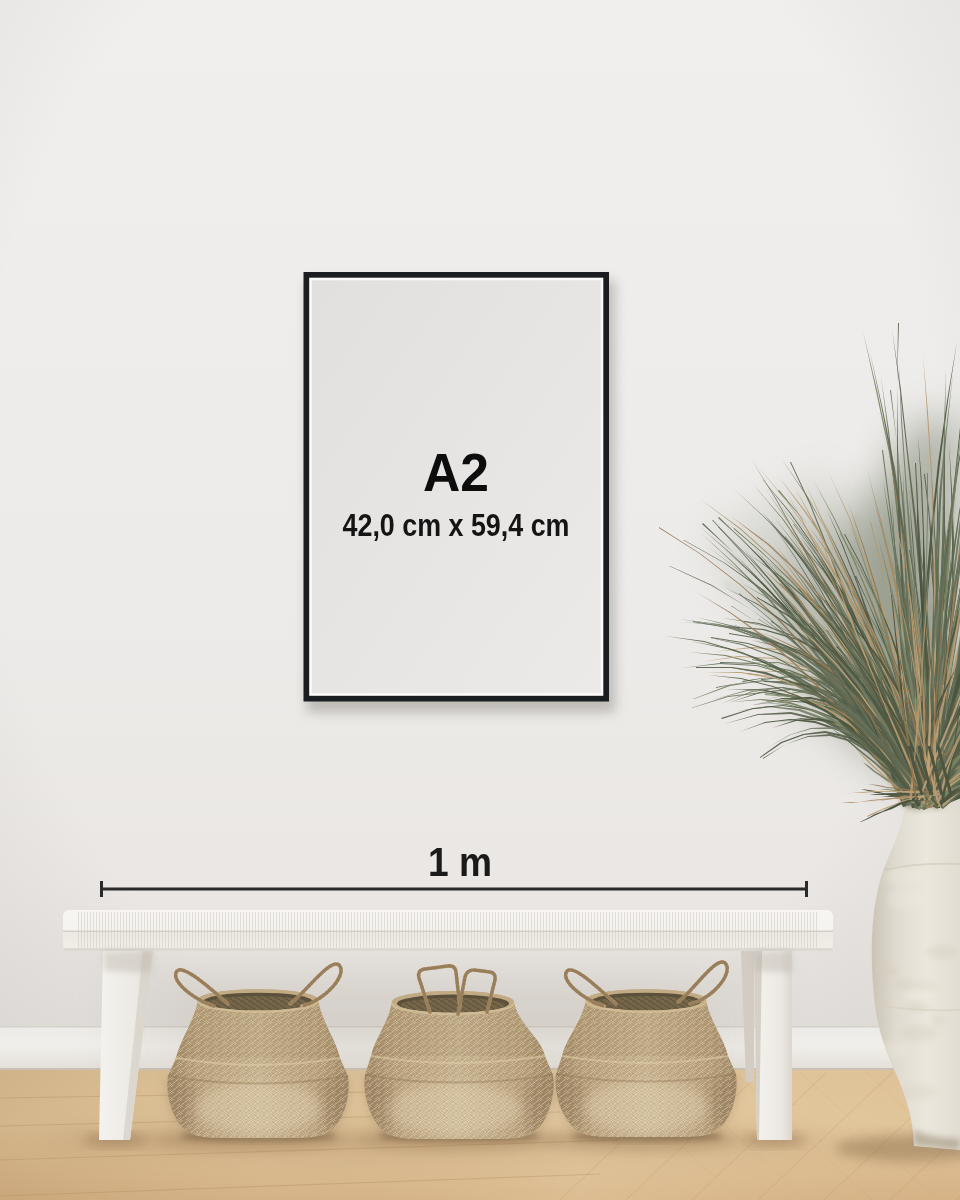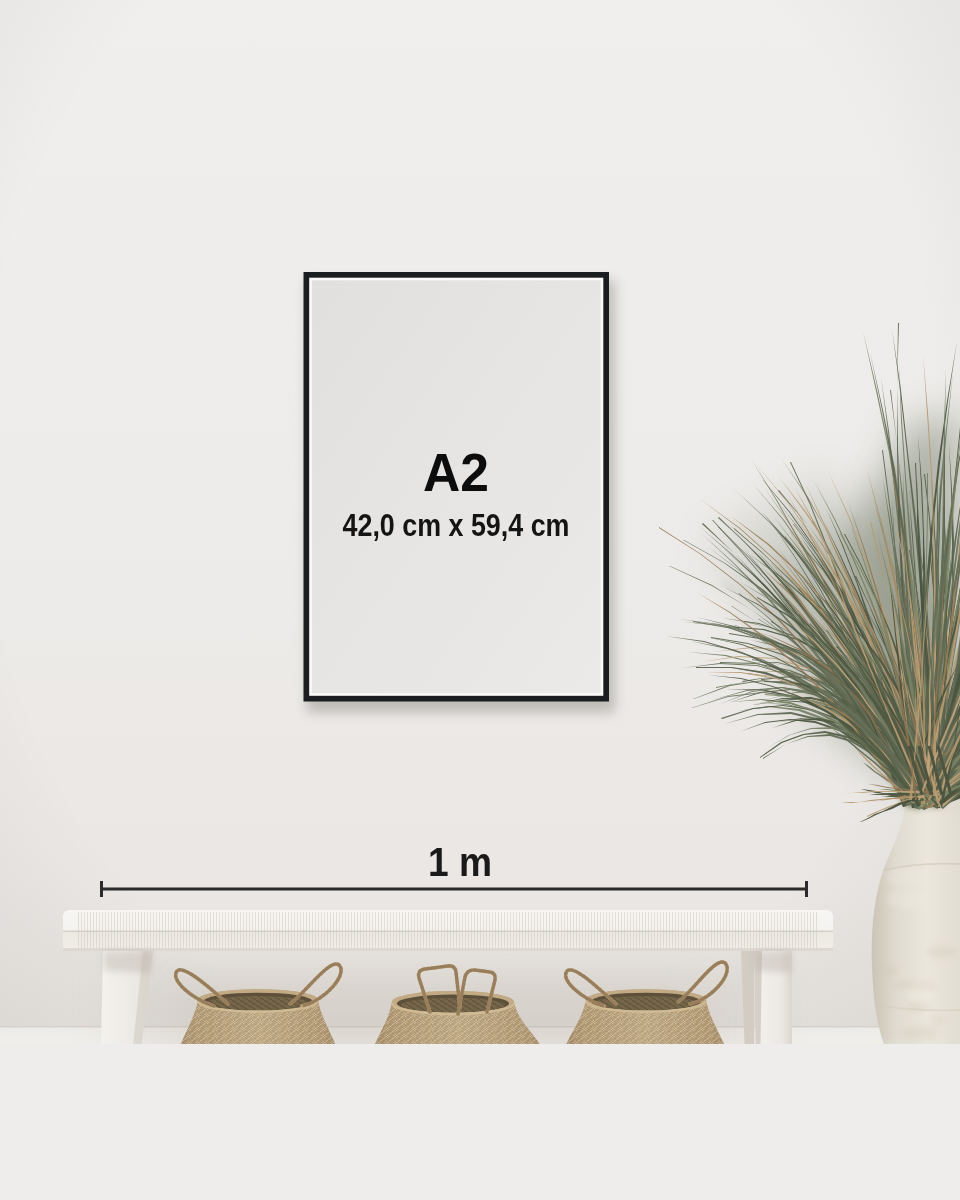--- a/index.html
+++ b/index.html
@@ -1,15 +1,15 @@
 <!DOCTYPE html>
 <html><head><meta charset="utf-8">
 <style>
 html,body{margin:0;padding:0;background:#eeedeb;}
-#stage{position:relative;width:960px;height:1044px;overflow:hidden;}
+#stage{position:relative;width:960px;height:1200px;overflow:hidden;}
 svg{display:block;}
 </style></head>
 <body>
 <div id="stage">
     <svg width="960" height="1200" viewBox="0 0 960 1200">
 <defs>
 <linearGradient id="wallg" x1="0" y1="0" x2="0" y2="1">
  <stop offset="0" stop-color="#f0efed"></stop>
  <stop offset="0.55" stop-color="#edebe9"></stop>
  <stop offset="0.82" stop-color="#eae7e4"></stop>

